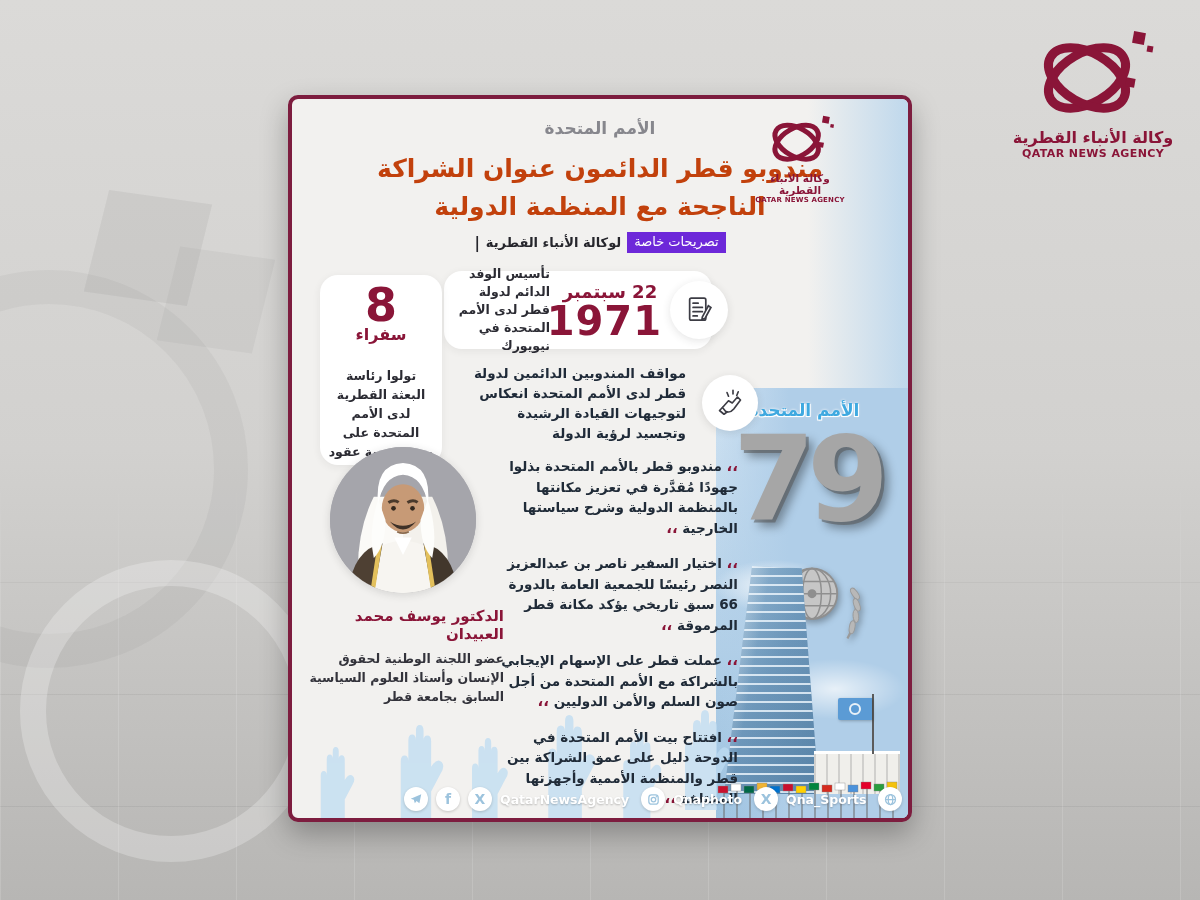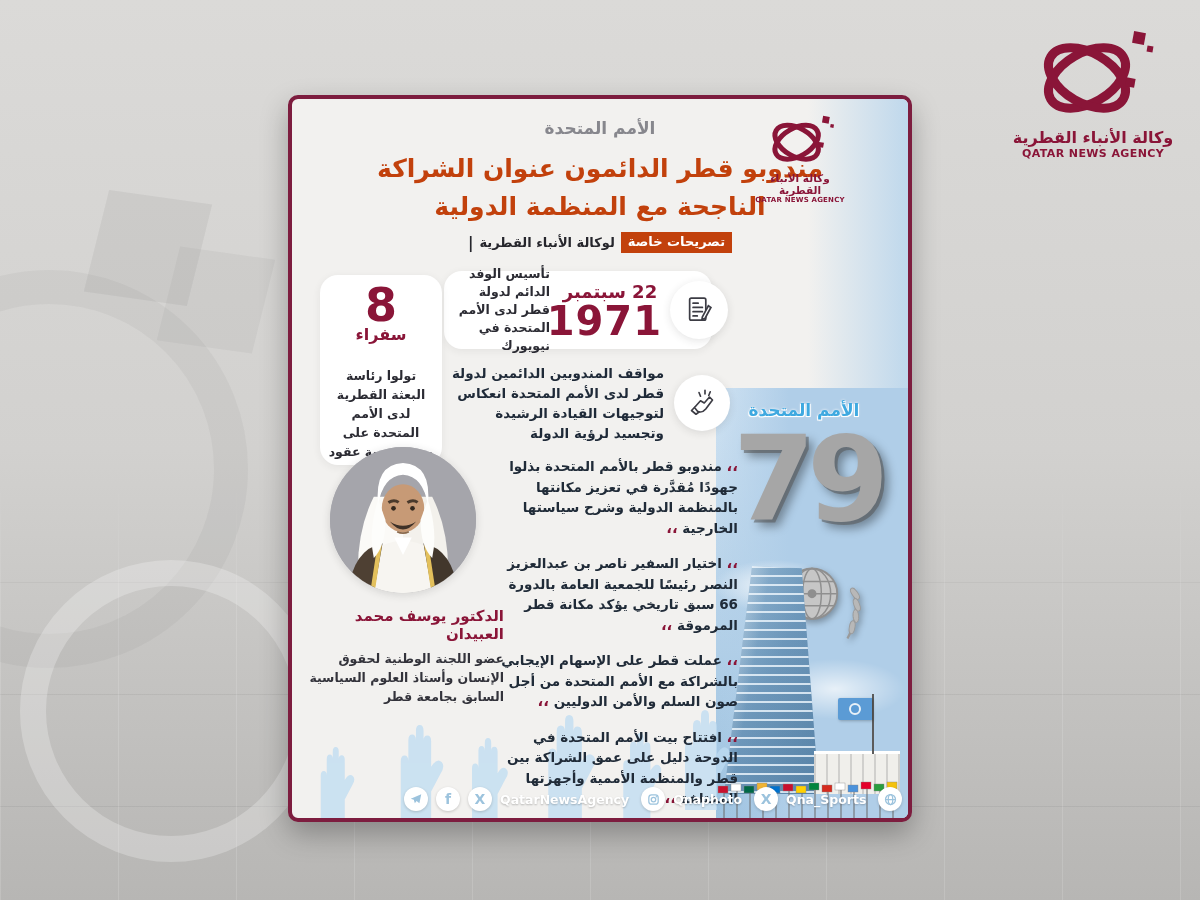--- a/index.html
+++ b/index.html
@@ -32,21 +32,21 @@
           radial-gradient(60px 26px at 30% 46%, rgba(255,255,255,.85), rgba(255,255,255,0)),
           radial-gradient(70px 30px at 62% 70%, rgba(255,255,255,.7), rgba(255,255,255,0)),
           linear-gradient(to left, rgba(176,206,232,1) 62%, rgba(176,206,232,0)),
           linear-gradient(to bottom,#cfe2f2,#9dc2e0);}
   .blue-wash{left:0;bottom:0;width:470px;height:160px;
         background:radial-gradient(closest-side at 40% 100%, rgba(187,217,240,.65), rgba(187,217,240,0));}
   
   .kicker{left:0;right:0;top:19px;text-align:center;color:#87878d;font-size:17px;font-weight:600;}
   .title{left:40px;right:40px;top:51px;text-align:center;color:#c2410c;font-size:25px;font-weight:800;line-height:38px;}
   .badge-row{left:0;right:0;top:133px;display:flex;justify-content:center;align-items:center;gap:6px;}
-  .badge{background:#c2410c;color:#fff;font-size:13px;font-weight:700;padding:2px 7px 4px;}
+  .badge{background:#6d28d9;color:#fff;font-size:13px;font-weight:400;padding:2px 7px 4px;}
   .badge-tail{color:#26262c;font-size:13px;font-weight:800;}
   .badge-bar{color:#26262c;font-size:15px;font-weight:800;}
   .card-logo{left:auto;right:60px;top:14px;width:96px;text-align:center;color:#8a1538;}
   .card-logo .ar{font-size:10.5px;font-weight:700;margin-top:1px;}
   .card-logo .en{font-size:7px;font-weight:700;letter-spacing:.2px;}
   
   .wbox{background:#fff;border-radius:18px;box-shadow:0 2px 8px rgba(40,40,40,.07);}
   .date-box{left:auto;right:196px;top:172px;width:268px;height:78px;display:flex;align-items:center;
             gap:8px;padding-left:14px;box-sizing:border-box;padding-right:50px;}
   .circle-icon{position:absolute;width:58px;height:58px;background:#fff;border-radius:50%;
@@ -54,21 +54,21 @@
   .date-box .circle-icon{right:-16px;top:10px;}
   .date-nums{width:104px;text-align:center;color:#8a1538;flex:none;}
   .date-day{font-size:18px;font-weight:800;}
   .date-year{font-size:40px;font-weight:800;line-height:38px;letter-spacing:1px;padding-left:32px;}
   .date-desc{flex:1;font-size:12.5px;font-weight:700;color:#2b2b33;line-height:18px;text-align:right;}
   .count-box{left:28px;top:176px;width:122px;height:190px;position:absolute;text-align:center;
              padding:6px 8px;box-sizing:border-box;}
   .count-val{color:#8a1538;font-size:46px;font-weight:800;line-height:48px;}
   .count-unit{color:#8a1538;font-size:16px;font-weight:800;margin-top:-4px;}
   .count-desc{font-size:12.5px;font-weight:700;color:#2b2b33;line-height:19px;margin-top:22px;}
-  .pos-row{left:150px;top:264px;width:288px;display:flex;align-items:center;gap:10px;}
+  .pos-row{left:150px;top:264px;width:288px;display:flex;align-items:center;gap:16px;padding-left:28px;}
   .pos-row .circle-icon{position:static;flex:none;}
   .pos-text{flex:1;font-size:13.5px;font-weight:700;color:#1f2a38;line-height:20px;text-align:right;}
   
   .person{left:10px;top:348px;width:202px;text-align:right;}
   .photo{width:146px;height:146px;border-radius:50%;margin:0 auto;overflow:hidden;
          background:linear-gradient(#b0b0b6,#97979d);box-shadow:0 2px 8px rgba(40,40,40,.15);}
   .person-name{color:#8a1538;font-size:15px;font-weight:800;margin-top:14px;}
   .person-role{color:#33333b;font-size:12.5px;font-weight:700;line-height:19px;margin-top:6px;}
   
   .quotes{left:206px;top:357px;width:240px;}

